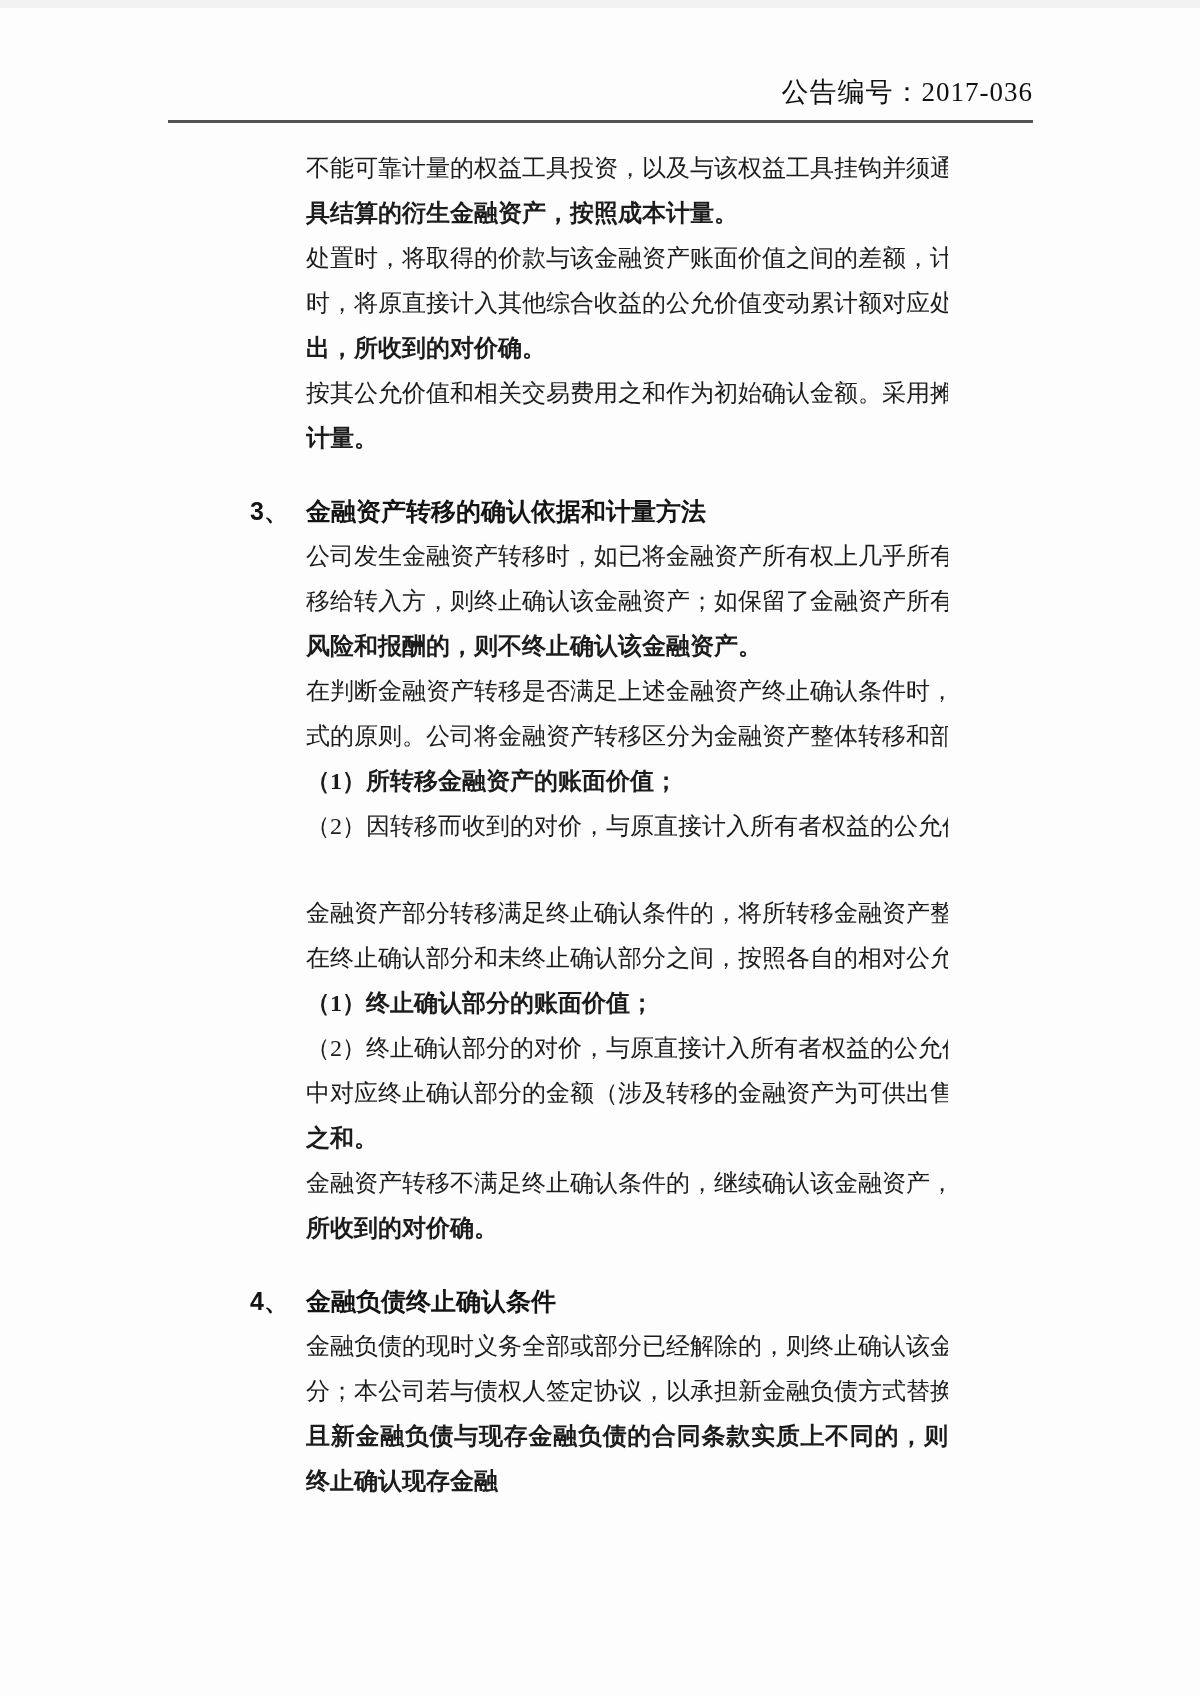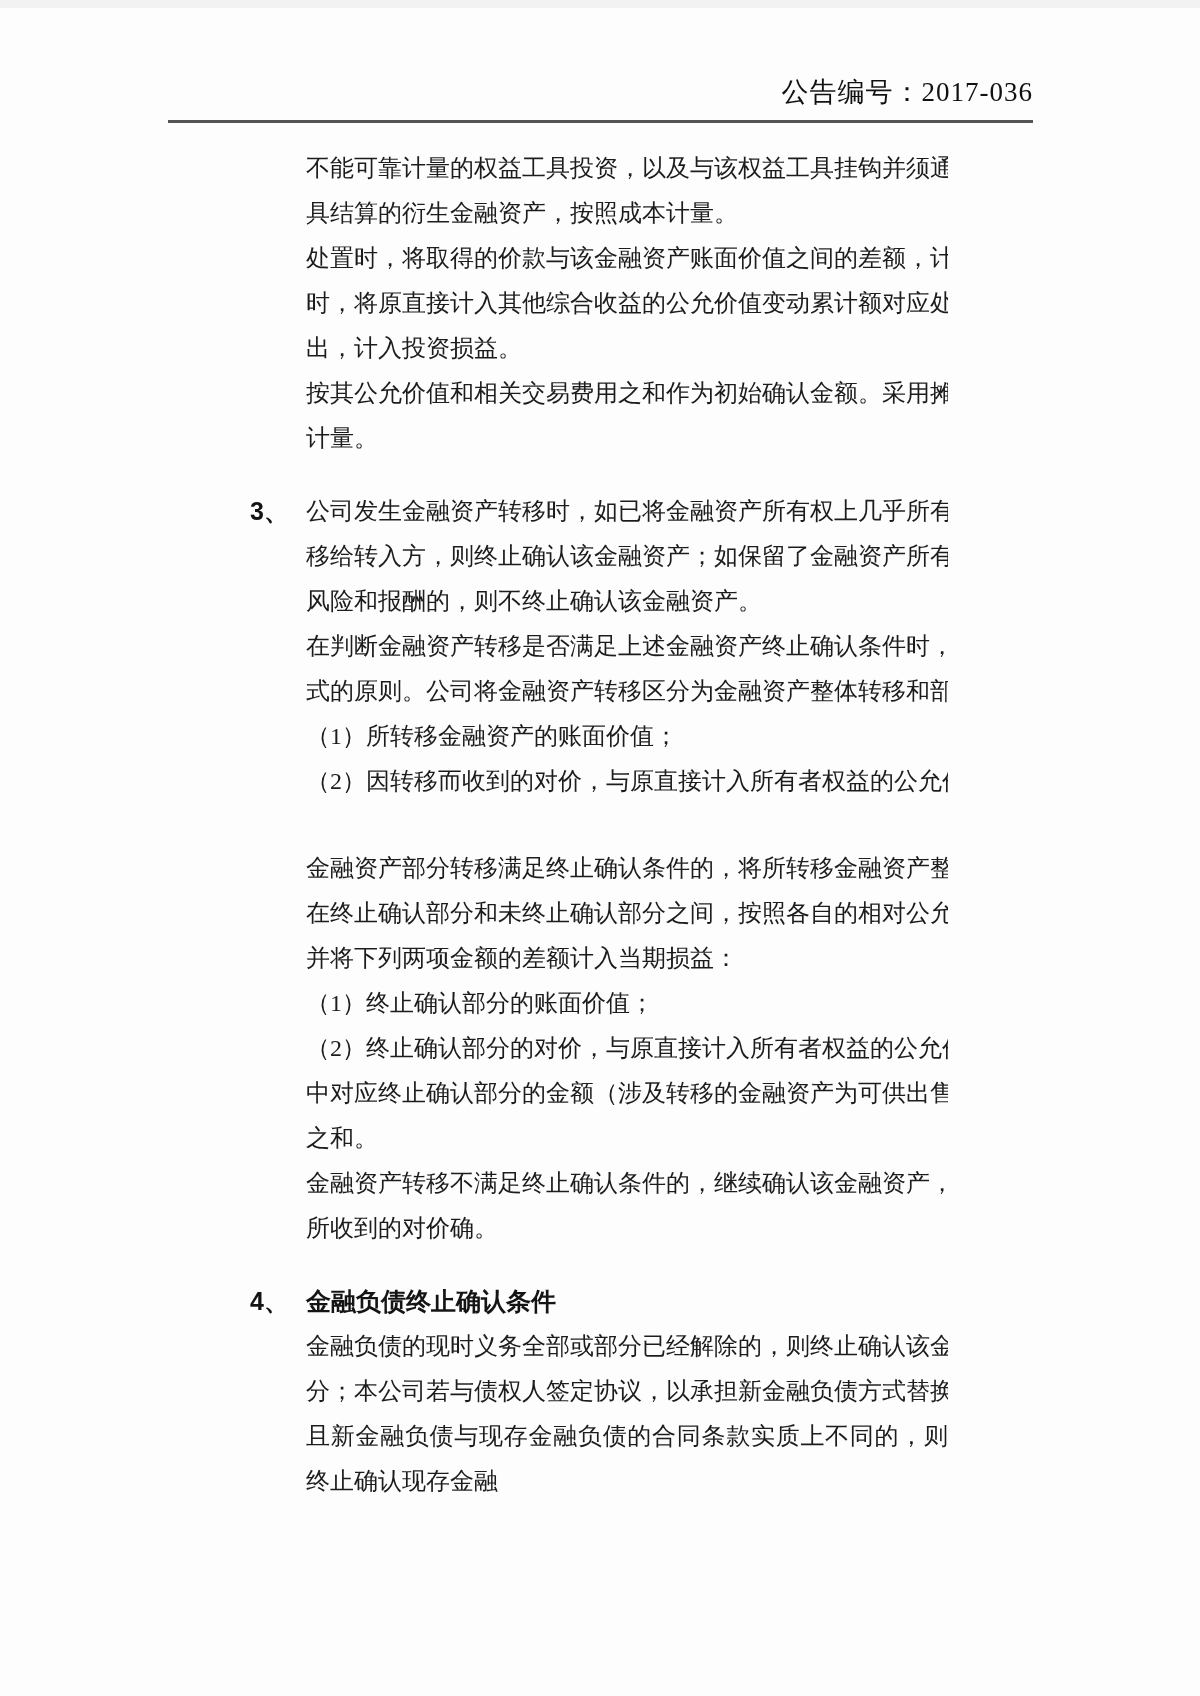--- a/index.html
+++ b/index.html
@@ -47,20 +47,21 @@
   .para { margin: 0; }
   .t-line {
     text-align: justify;
     text-align-last: justify;
     white-space: nowrap;
     overflow: hidden;
   }
   .t-line.last-line {
     text-align-last: left;
     white-space: normal;
+    font-weight: bold;
   }
   .heading {
     position: relative;
     margin-top: 28px;
     font-family: "Liberation Sans", "DejaVu Sans", sans-serif;
     font-weight: bold;
     font-size: 25px;
     line-height: 45px;
     color: #141414;
     white-space: nowrap;
@@ -79,47 +80,46 @@
   <div class="doc-header">公告编号：2017-036</div>
   <div class="header-rule"></div>
   <main class="content" id="content">
       <div class="para">
         <div class="t-line">不能可靠计量的权益工具投资，以及与该权益工具挂钩并须通过交付该权益工</div>
         <div class="t-line last-line">具结算的衍生金融资产，按照成本计量。</div>
       </div>
       <div class="para">
         <div class="t-line">处置时，将取得的价款与该金融资产账面价值之间的差额，计入投资损益；同</div>
         <div class="t-line">时，将原直接计入其他综合收益的公允价值变动累计额对应处置部分的金额转</div>
-        <div class="t-line last-line">出，计入投资损益。</div>
+        <div class="t-line last-line">出，所收到的对价确。</div>
       </div>
       <div class="para">
         <div class="t-line">按其公允价值和相关交易费用之和作为初始确认金额。采用摊余成本进行后续</div>
         <div class="t-line last-line">计量。</div>
       </div>
-      <div class="heading"><span class="h-num">3、</span></div>
+      <div class="heading"><span class="h-num">3、</span><span class="h-title">金融资产转移的确认依据和计量方法</span></div>
       <div class="para">
         <div class="t-line">公司发生金融资产转移时，如已将金融资产所有权上几乎所有的风险和报酬转</div>
         <div class="t-line">移给转入方，则终止确认该金融资产；如保留了金融资产所有权上几乎所有的</div>
         <div class="t-line last-line">风险和报酬的，则不终止确认该金融资产。</div>
       </div>
       <div class="para">
         <div class="t-line">在判断金融资产转移是否满足上述金融资产终止确认条件时，采用实质重于形</div>
         <div class="t-line">式的原则。公司将金融资产转移区分为金融资产整体转移和部分转移。金融资</div>
       </div>
       <div class="para">
         <div class="t-line last-line">（1）所转移金融资产的账面价值；</div>
       </div>
       <div class="para">
         <div class="t-line">（2）因转移而收到的对价，与原直接计入所有者权益的公允价值变动累计额</div>
       </div>
       <div class="spacer"></div>
       <div class="para">
         <div class="t-line">金融资产部分转移满足终止确认条件的，将所转移金融资产整体的账面价值，</div>
         <div class="t-line">在终止确认部分和未终止确认部分之间，按照各自的相对公允价值进行分摊，</div>
-        <div class="t-line last-line">并将下列两项金额的差额计入当期损益：</div>
       </div>
       <div class="para">
         <div class="t-line last-line">（1）终止确认部分的账面价值；</div>
       </div>
       <div class="para">
         <div class="t-line">（2）终止确认部分的对价，与原直接计入所有者权益的公允价值变动累计额</div>
         <div class="t-line">中对应终止确认部分的金额（涉及转移的金融资产为可供出售金融资产的情形）</div>
         <div class="t-line last-line">之和。</div>
       </div>
       <div class="para">

